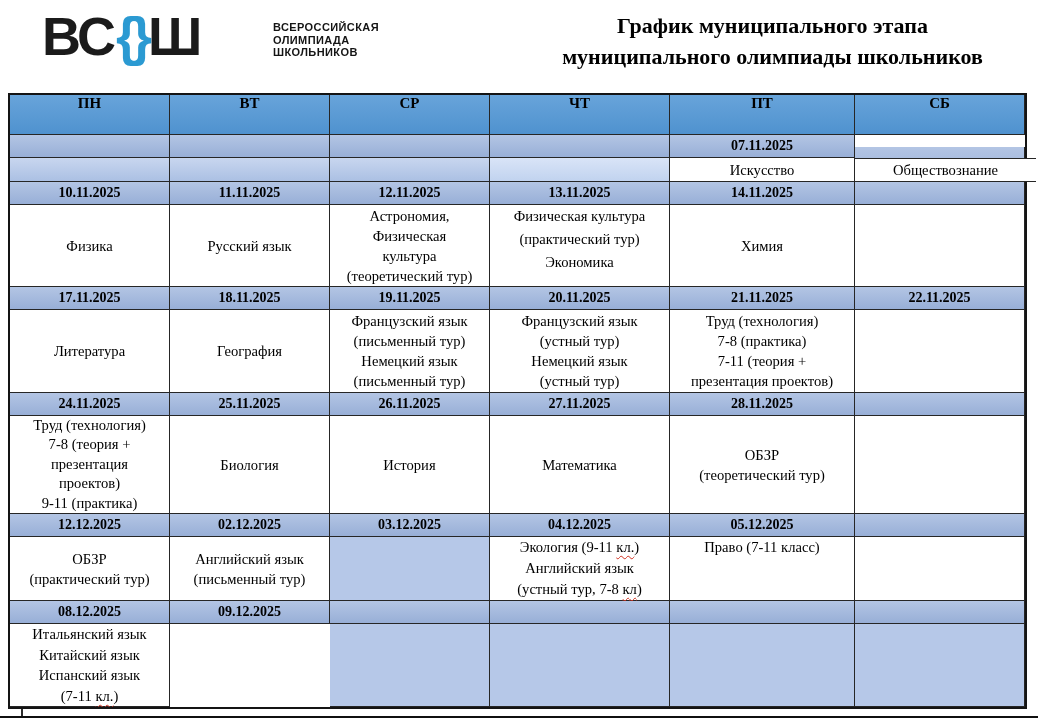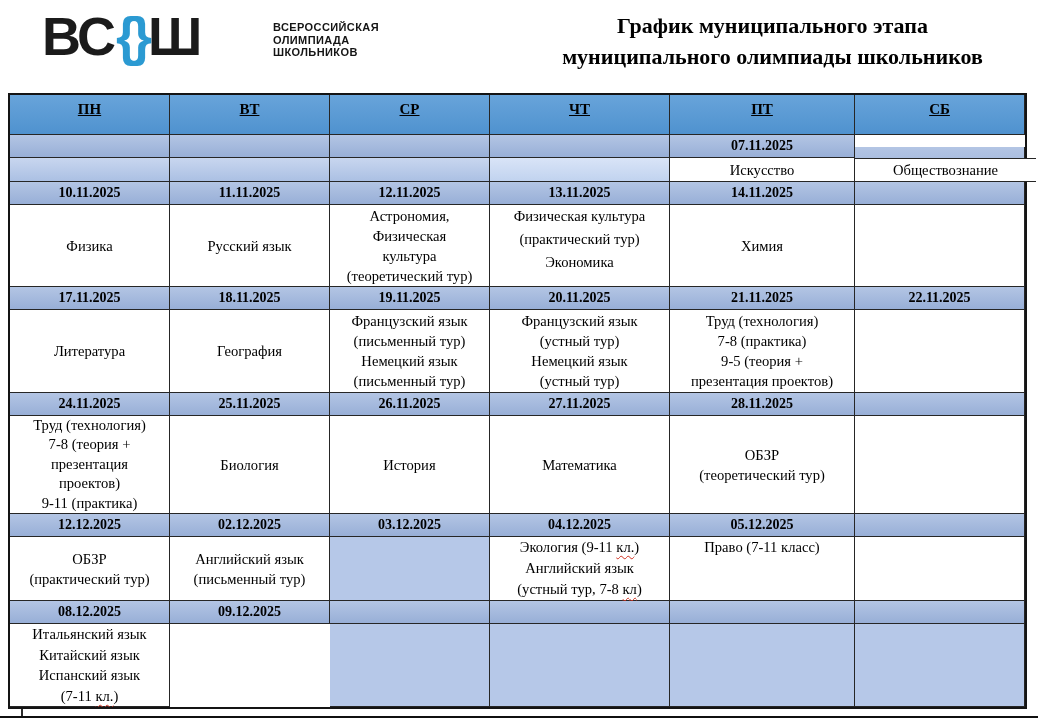--- a/index.html
+++ b/index.html
@@ -17,21 +17,21 @@
 
   
   .tbl{position:absolute;left:10px;top:95px;width:1015px;height:612px;}
   .tbl-border{position:absolute;left:-2px;top:-2px;width:1015px;height:612px;
               border:2px solid #141414;z-index:2;pointer-events:none;}
   .cell{position:absolute;box-sizing:border-box;z-index:1;
         border-right:1px solid #262626;border-bottom:1px solid #262626;
         display:flex;flex-direction:column;align-items:center;justify-content:center;
         text-align:center;overflow:visible;}
   .v-top{justify-content:flex-start;}
-  .hdr-pad{padding-top:6px;text-decoration:underline;}
+  .hdr-pad{}
   .f-hdr{font-weight:bold;font-size:15px;}
   .f-date{font-weight:bold;font-size:14px;}
   .f-sub{font-size:14.6px;}
   .f-sub .ln{line-height:20px;}
   .bg-H{background:linear-gradient(180deg,#68a4da 0%,#4f92cf 100%);}
   .bg-D{background:linear-gradient(180deg,#b3c5e4 0%,#98afd7 100%);}
   .bg-L{background:linear-gradient(180deg,#c8d6ef 0%,#abc0e3 100%);}
   .bg-C{background:linear-gradient(180deg,#d9e4f7 0%,#c1d3ef 100%);}
   .bg-B{background:#b6c8e8;}
   .bg-W{background:#ffffff;}
@@ -167,21 +167,21 @@
     </div>
     <div class="cell bg-W f-sub" style="left: 480px; top: 215px; width: 180px; height: 83px;">
       <div class="ln">Французский язык</div>
       <div class="ln">(устный тур)</div>
       <div class="ln">Немецкий язык</div>
       <div class="ln">(устный тур)</div>
     </div>
     <div class="cell bg-W f-sub" style="left: 660px; top: 215px; width: 185px; height: 83px;">
       <div class="ln">Труд (технология)</div>
       <div class="ln">7-8 (практика)</div>
-      <div class="ln">9-5 (теория +</div>
+      <div class="ln">7-11 (теория +</div>
       <div class="ln">презентация проектов)</div>
     </div>
     <div class="cell bg-W f-sub" style="left: 845px; top: 215px; width: 170px; height: 83px;"></div>
     <div class="cell bg-D f-date" style="left: 0px; top: 298px; width: 160px; height: 23px;">
       <div class="ln">24.11.2025</div>
     </div>
     <div class="cell bg-D f-date" style="left: 160px; top: 298px; width: 160px; height: 23px;">
       <div class="ln">25.11.2025</div>
     </div>
     <div class="cell bg-D f-date" style="left: 320px; top: 298px; width: 160px; height: 23px;">

